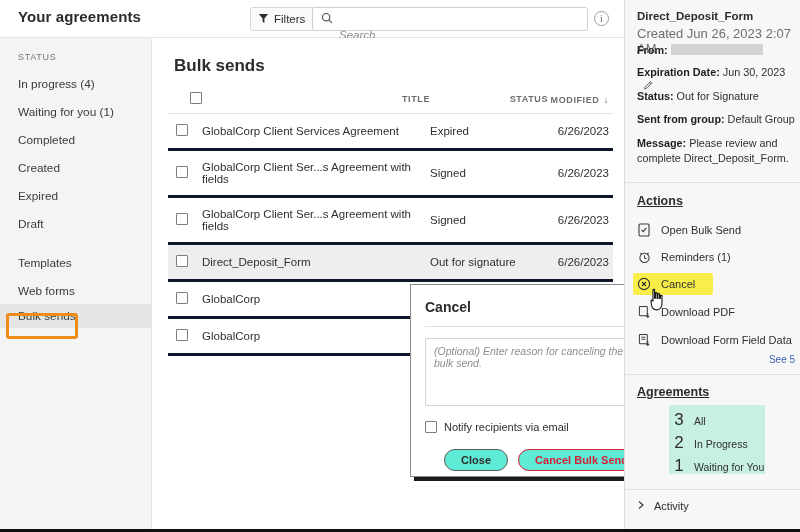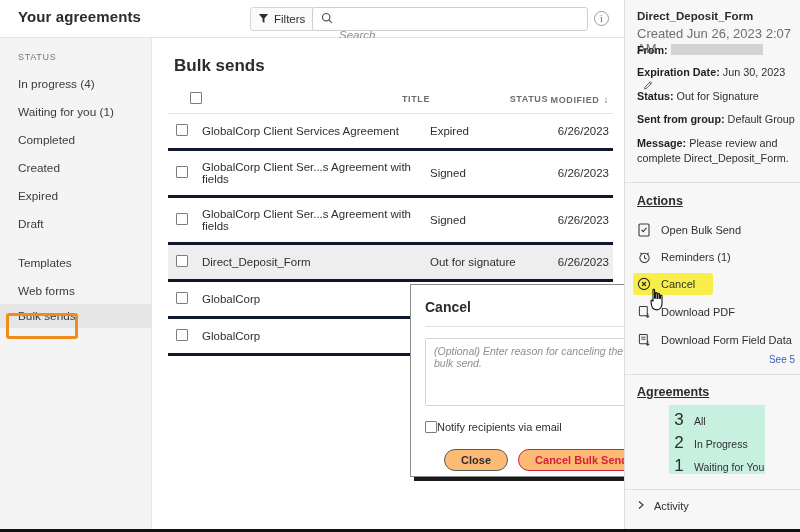--- a/index.html
+++ b/index.html
@@ -124,31 +124,31 @@
   #modal-textarea {
     position: absolute; left: 14px; top: 53px; width: 220px; height: 68px;
     border: 1px solid #d4d4d4; border-radius: 2px; background: #fff;
     padding: 6px 8px; resize: none; outline: none;
     font-family: "Liberation Sans", sans-serif; font-size: 10.5px;
     font-style: italic; color: #3b3b3b;
   }
   #modal-textarea::placeholder { color: #8e8e8e; font-style: italic; }
   #notify-row {
     position: absolute; left: 14px; top: 136px;
-    display: flex; align-items: flex-start; 
+    display: flex; align-items: flex-start; gap: 7px;
     font-size: 11px; color: #2f2f2f;
   }
   #modal-footer {
     position: absolute; right: 12px; top: 164px;
     display: flex; gap: 10px; align-items: center;
   }
   .pill {
     height: 22px; padding: 0 16px; border-radius: 11px;
     display: flex; align-items: center; justify-content: center;
-    font-size: 11px; font-weight: bold; cursor: pointer; background: #fdba74;
+    font-size: 11px; font-weight: bold; cursor: pointer; background: #5eead4;
   }
   #close-btn { border: 1px solid #5a5a5a; color: #2c2c2c; }
   #cancel-bulk-btn { border: 1px solid #d6203a; color: #d6203a; }
 
   
   #rpanel {
     position: absolute; left: 624px; top: 0; width: 176px; height: 529px;
     background: #f7f7f7; border-left: 1px solid #dcdcdc;
     font-size: 11px; color: #2f2f2f;
   }

